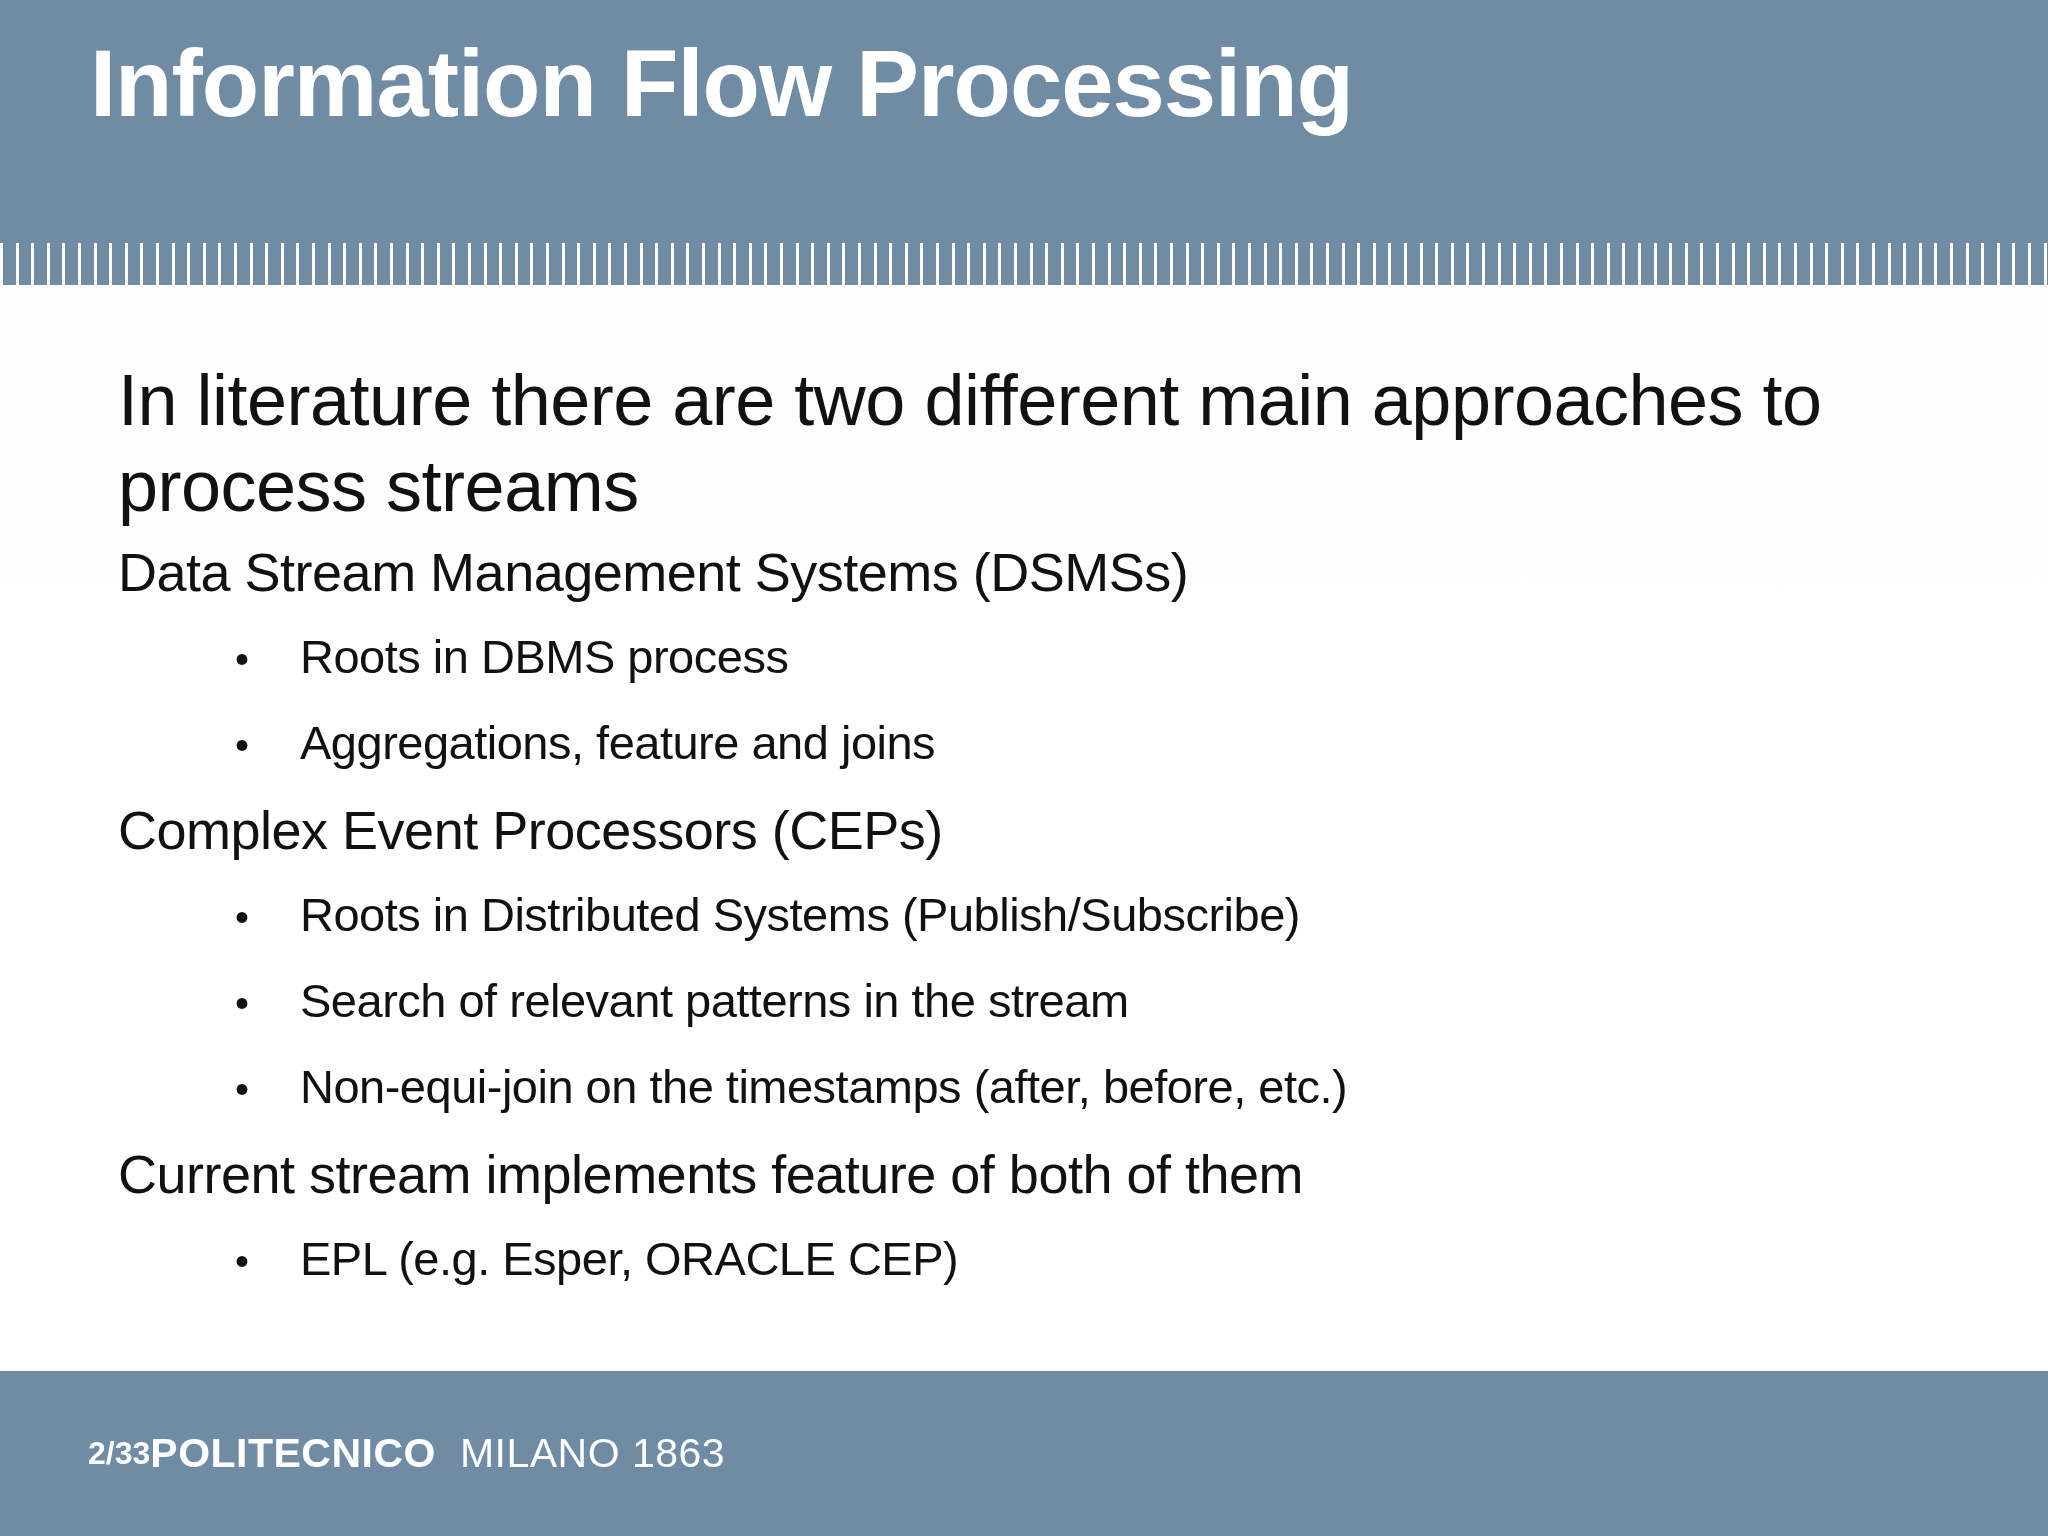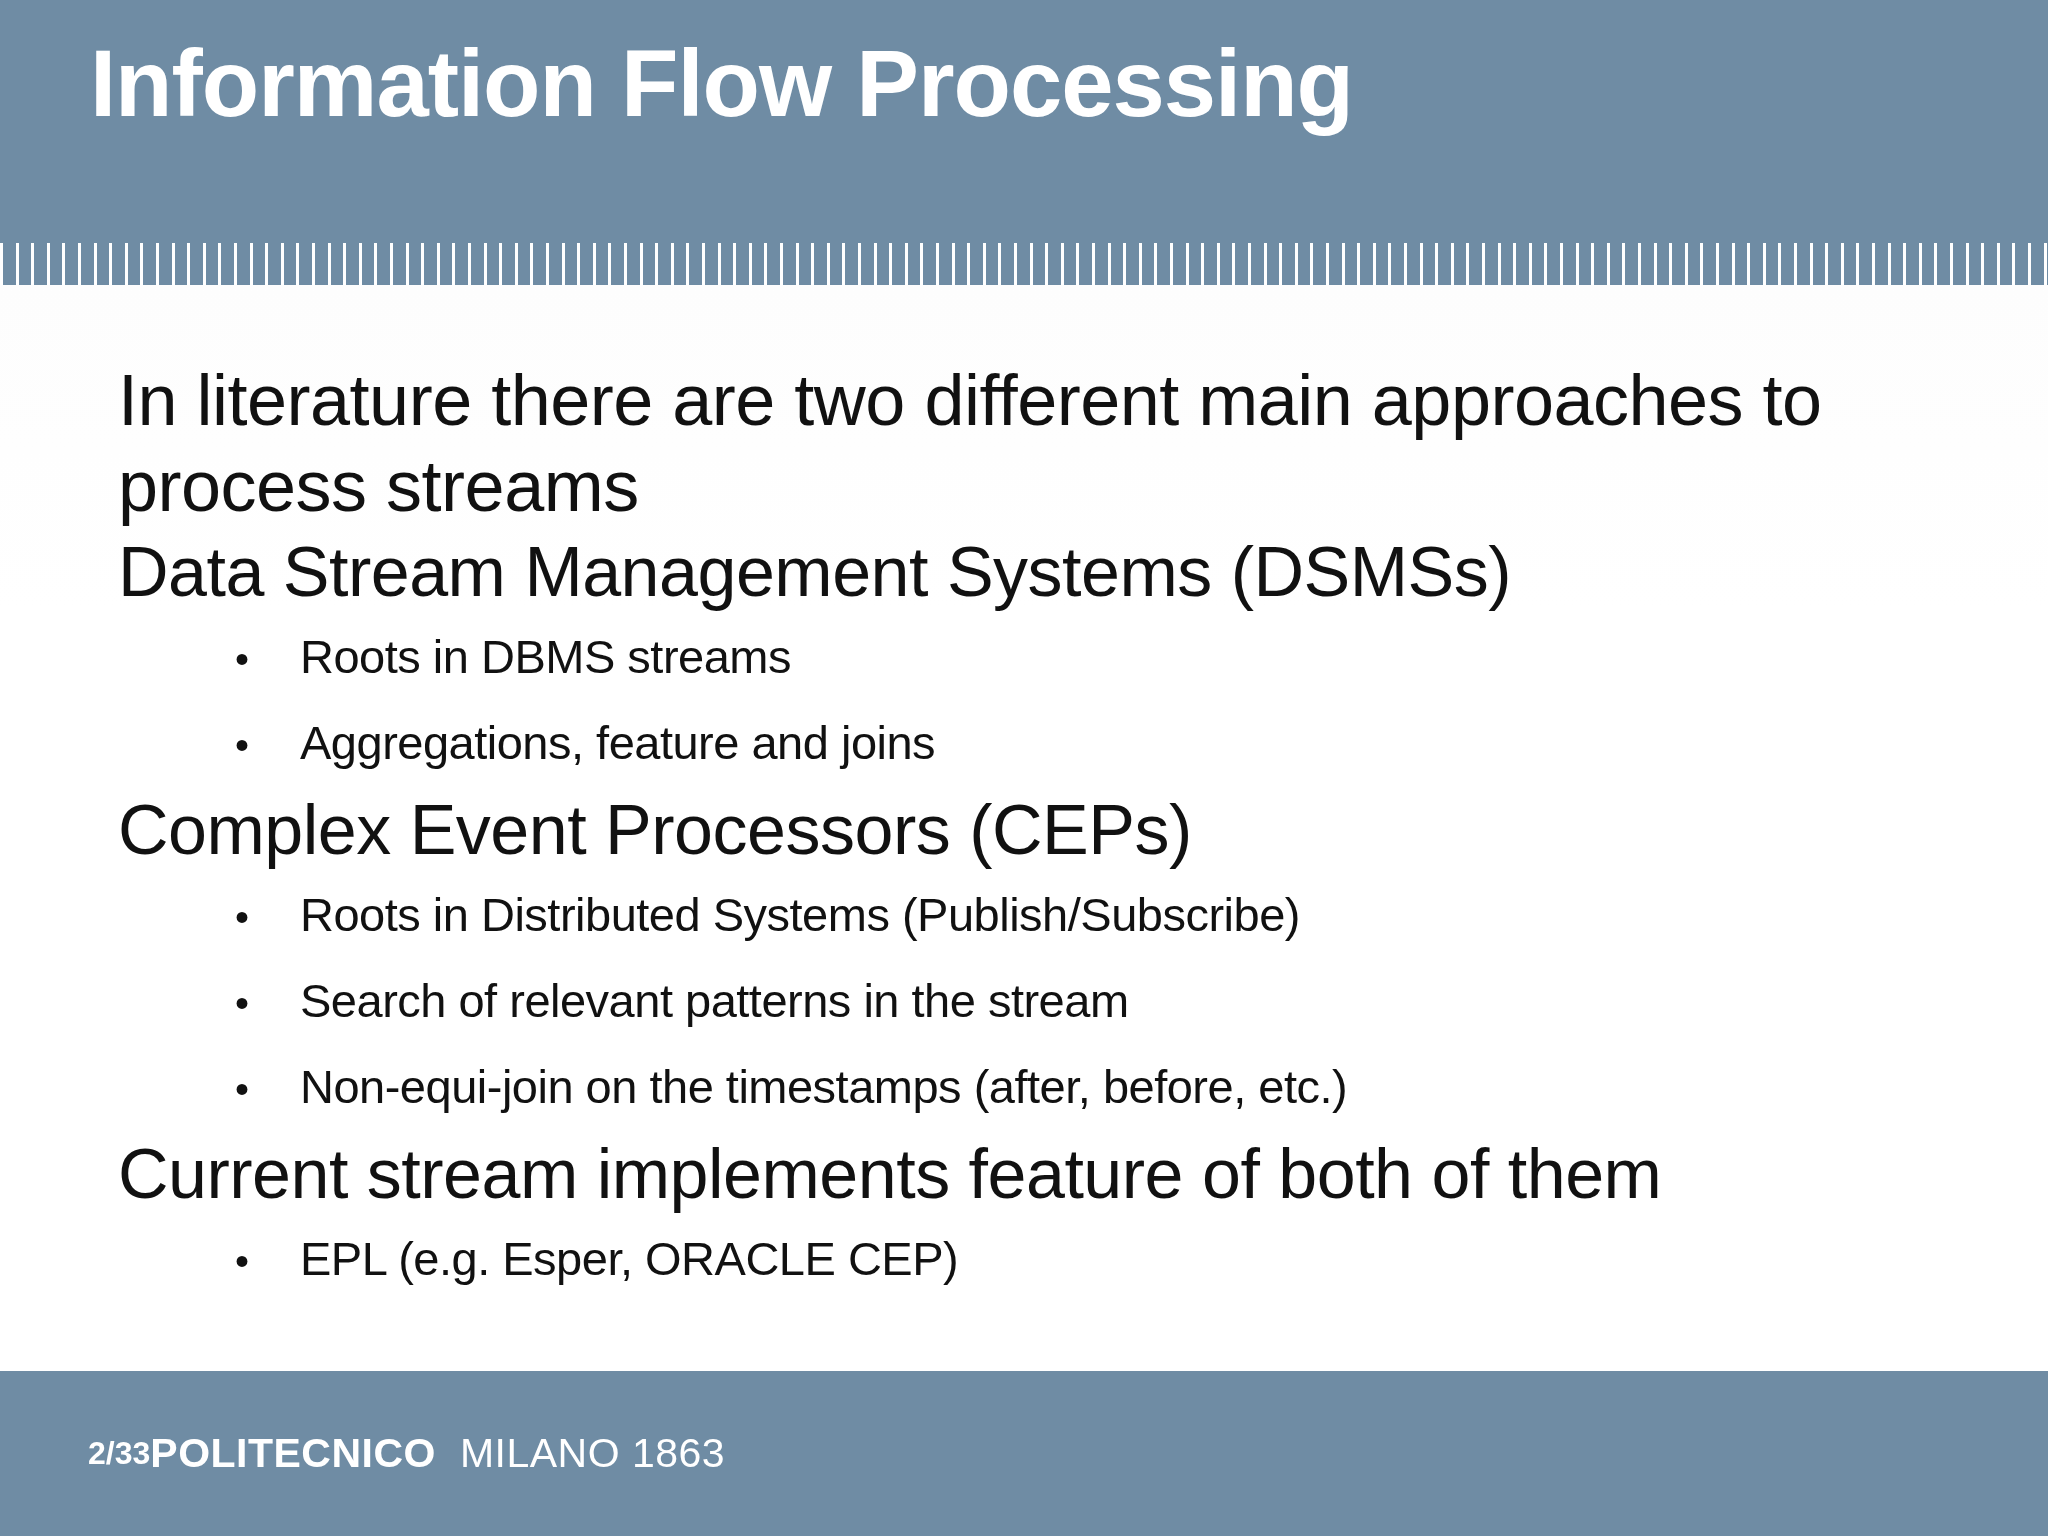--- a/index.html
+++ b/index.html
@@ -55,21 +55,21 @@
     padding: 72px 60px 0 118px;
     letter-spacing: -0.5px;
   }
   .para {
     font-size: 72px;
     line-height: 86px;
     white-space: pre-line;
     margin: 0;
   }
   .heading {
-    font-size: 70px;
+    font-size: 54px;
     line-height: 86px;
     margin: 0;
   }
   .bullet-row {
     display: flex;
     align-items: baseline;
     font-size: 47px;
     line-height: 84px;
     margin: 0;
   }
@@ -129,21 +129,21 @@
 
   <div class="content">
 
     <p class="para">In literature there are two different main approaches to
 process streams</p>
 
     <p class="heading">Data Stream Management Systems (DSMSs)</p>
 
     <div class="bullet-row">
       <span class="marker">•</span>
-      <span>Roots in DBMS streams</span>
+      <span>Roots in DBMS process</span>
     </div>
 
     <div class="bullet-row">
       <span class="marker">•</span>
       <span>Aggregations, feature and joins</span>
     </div>
 
     <p class="heading">Complex Event Processors (CEPs)</p>
 
     <div class="bullet-row">

